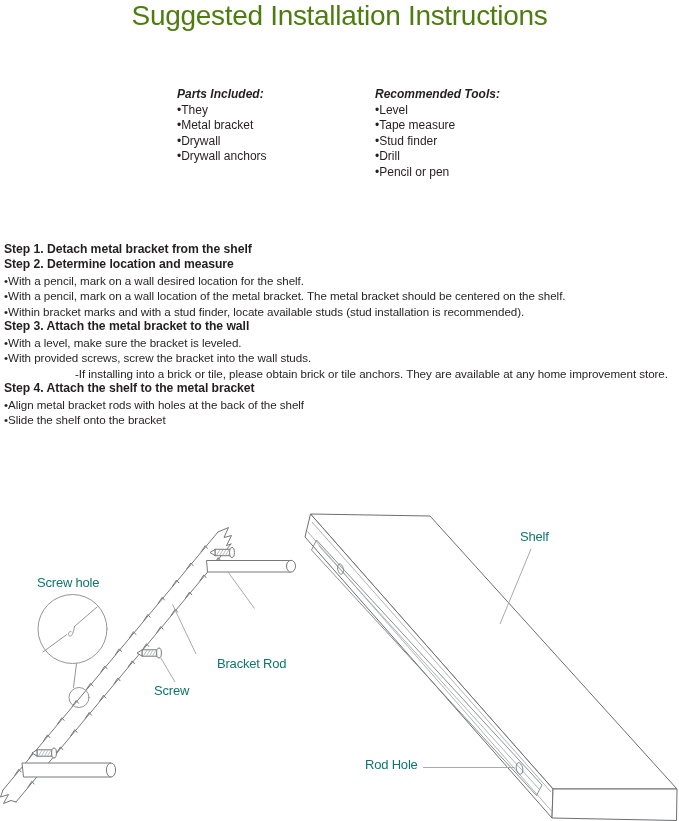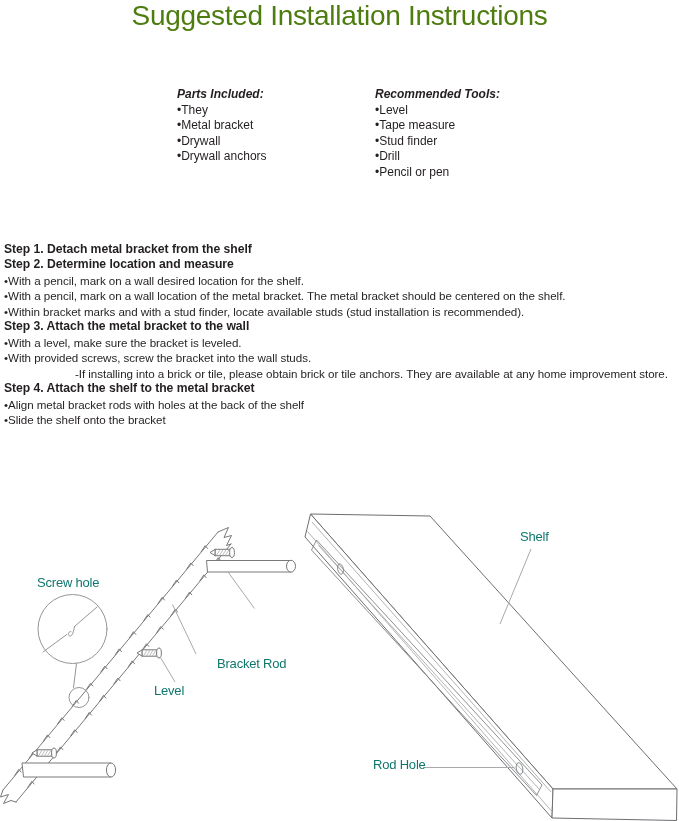--- a/index.html
+++ b/index.html
@@ -15,21 +15,21 @@
   .steps{position:absolute;left:4px;top:242px;width:674px;
          font-size:11.6px;line-height:15.45px;letter-spacing:-0.05px;white-space:nowrap;}
   .step-h{font-weight:bold;font-size:12.2px;}
   .sub{padding-left:71px;}
   .diagram-svg{position:absolute;left:0;top:0;width:679px;height:821px;}
   .dlabel{position:absolute;font-size:13px;color:#0f766e;letter-spacing:-0.2px;white-space:nowrap;}
   .lbl-screw-hole{left:37px;top:575px;}
   .lbl-bracket-rod{left:217px;top:612px;margin-top:44px;}
   .lbl-screw{left:154px;top:683px;}
   .lbl-shelf{left:520px;top:529px;}
-  .lbl-rod-hole{left:365px;top:757px;margin-left:8px;}
+  .lbl-rod-hole{left:365px;top:757px;}
 </style>
 </head>
 <body>
 
 <div class="page">
 
   <div class="title">Suggested Installation Instructions</div>
 
   <div class="col col-parts">
     <div class="col-head">Parts Included:</div>
@@ -122,17 +122,17 @@
       <path d="M228,572 L254.5,608.5"></path>
       <path d="M172.5,604.5 L196,654"></path>
       <path d="M160.5,657.5 L175,682"></path>
       <path d="M531,549 L500,624"></path>
       <path d="M423,767.5 L514.5,767.5"></path>
     </g>
   </svg>
 
   <div class="dlabel lbl-screw-hole">Screw hole</div>
   <div class="dlabel lbl-bracket-rod">Bracket Rod</div>
-  <div class="dlabel lbl-screw">Level</div>
+  <div class="dlabel lbl-screw">Screw</div>
   <div class="dlabel lbl-shelf">Shelf</div>
   <div class="dlabel lbl-rod-hole">Rod Hole</div>
 
 </div>
 
 </body></html>

